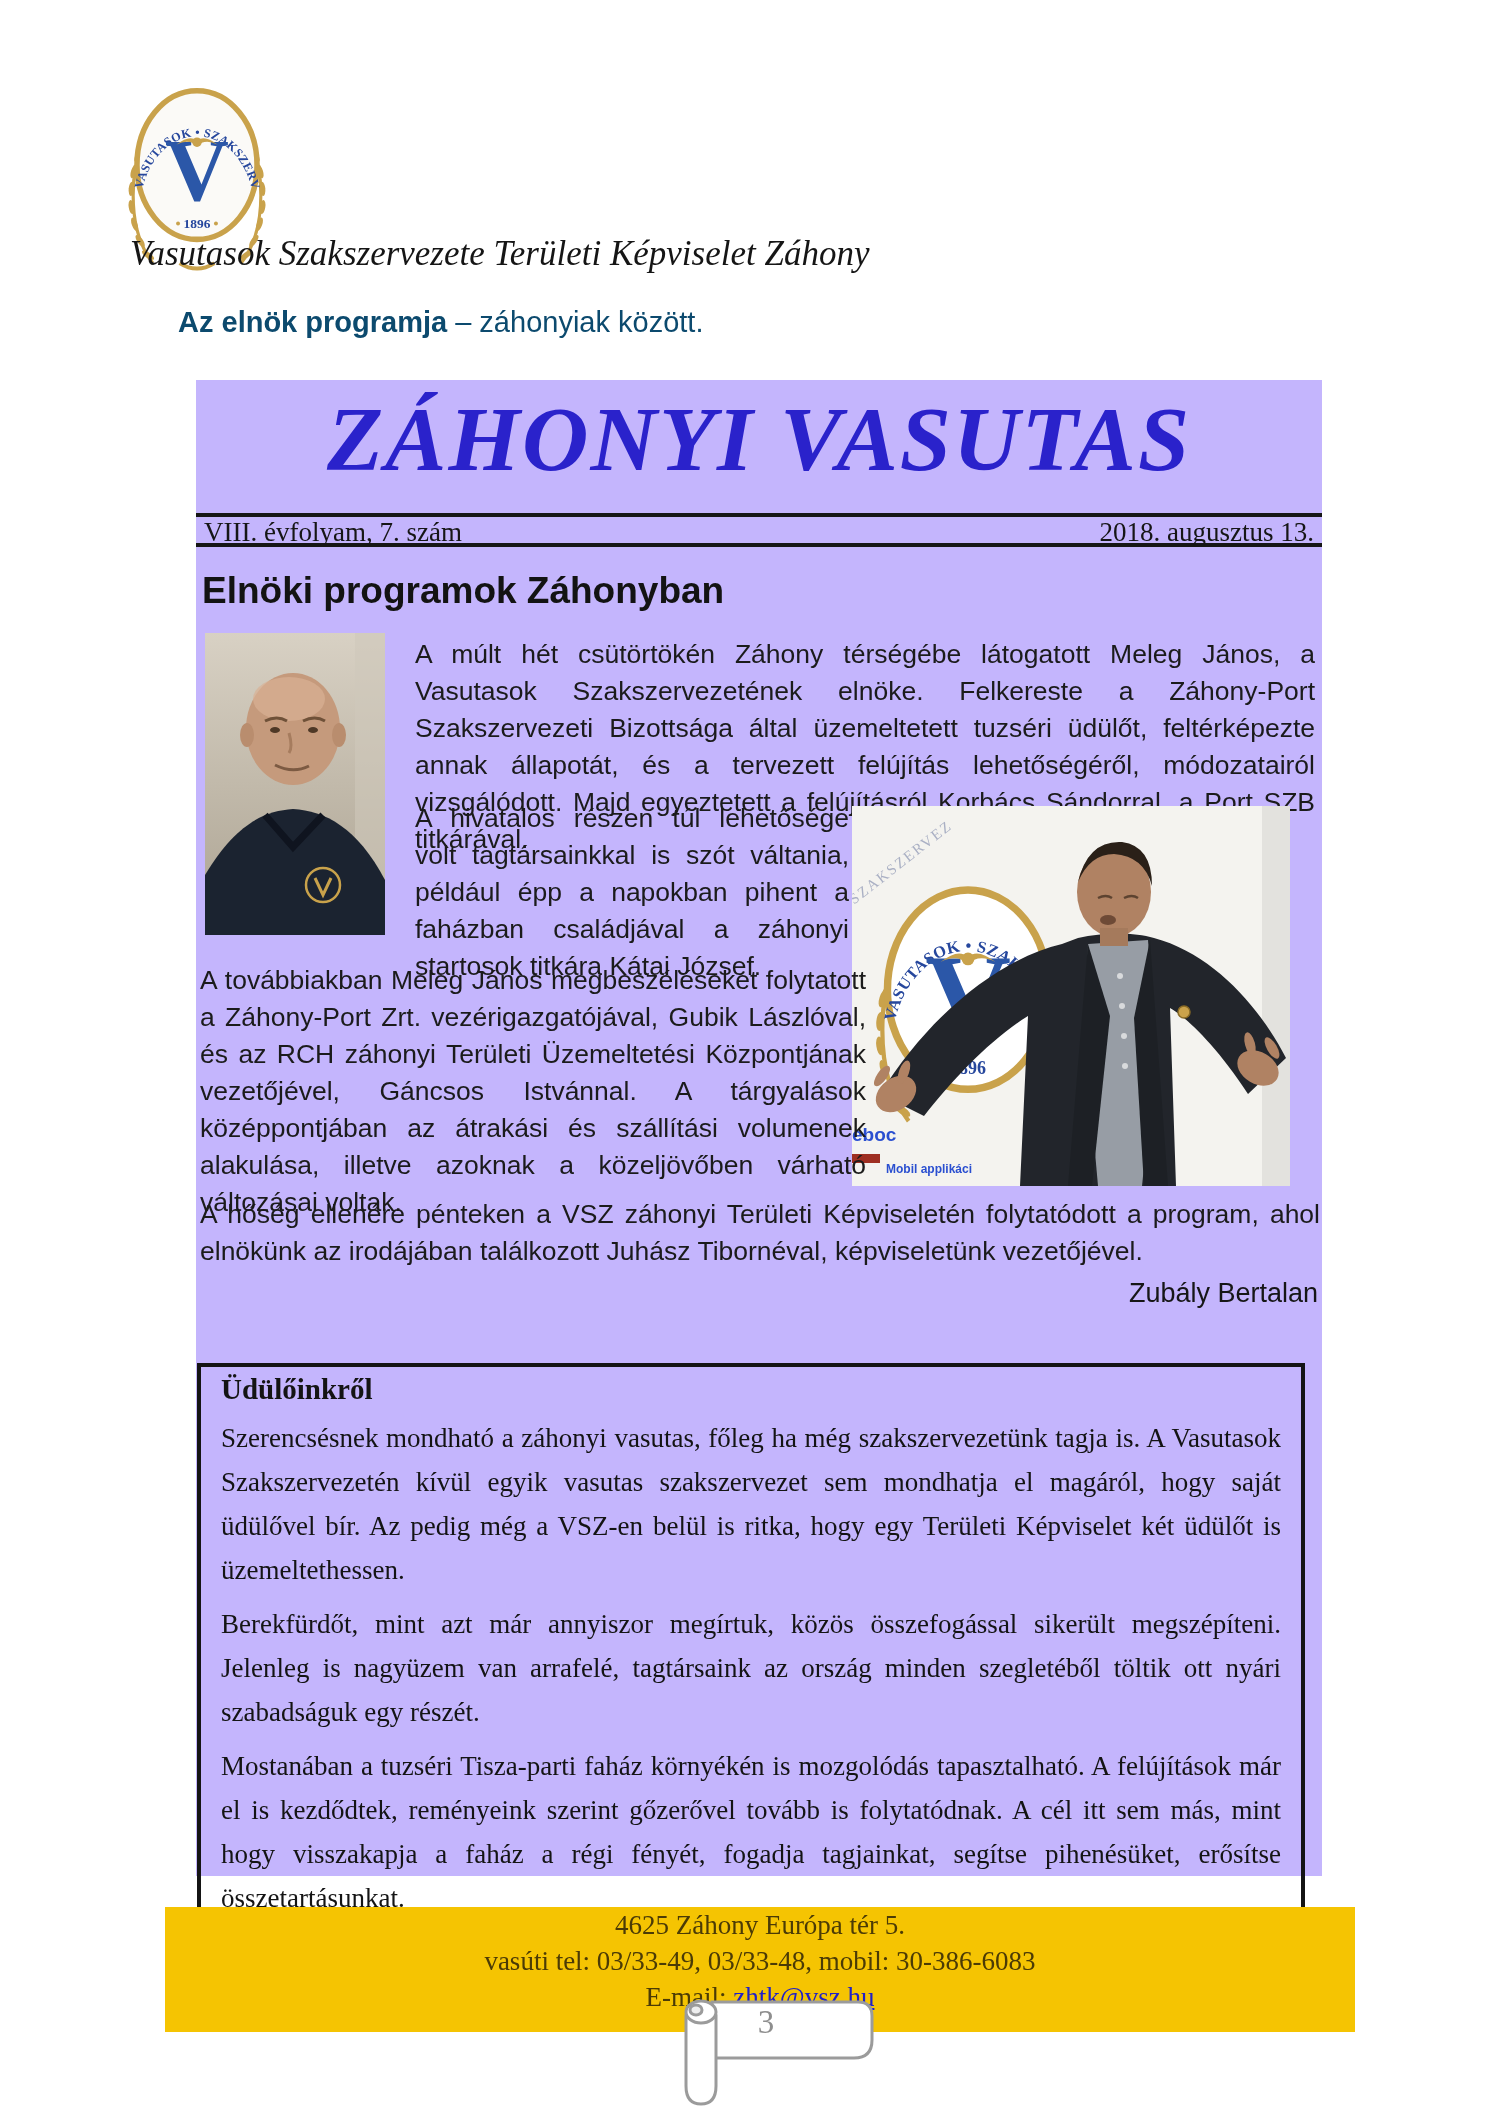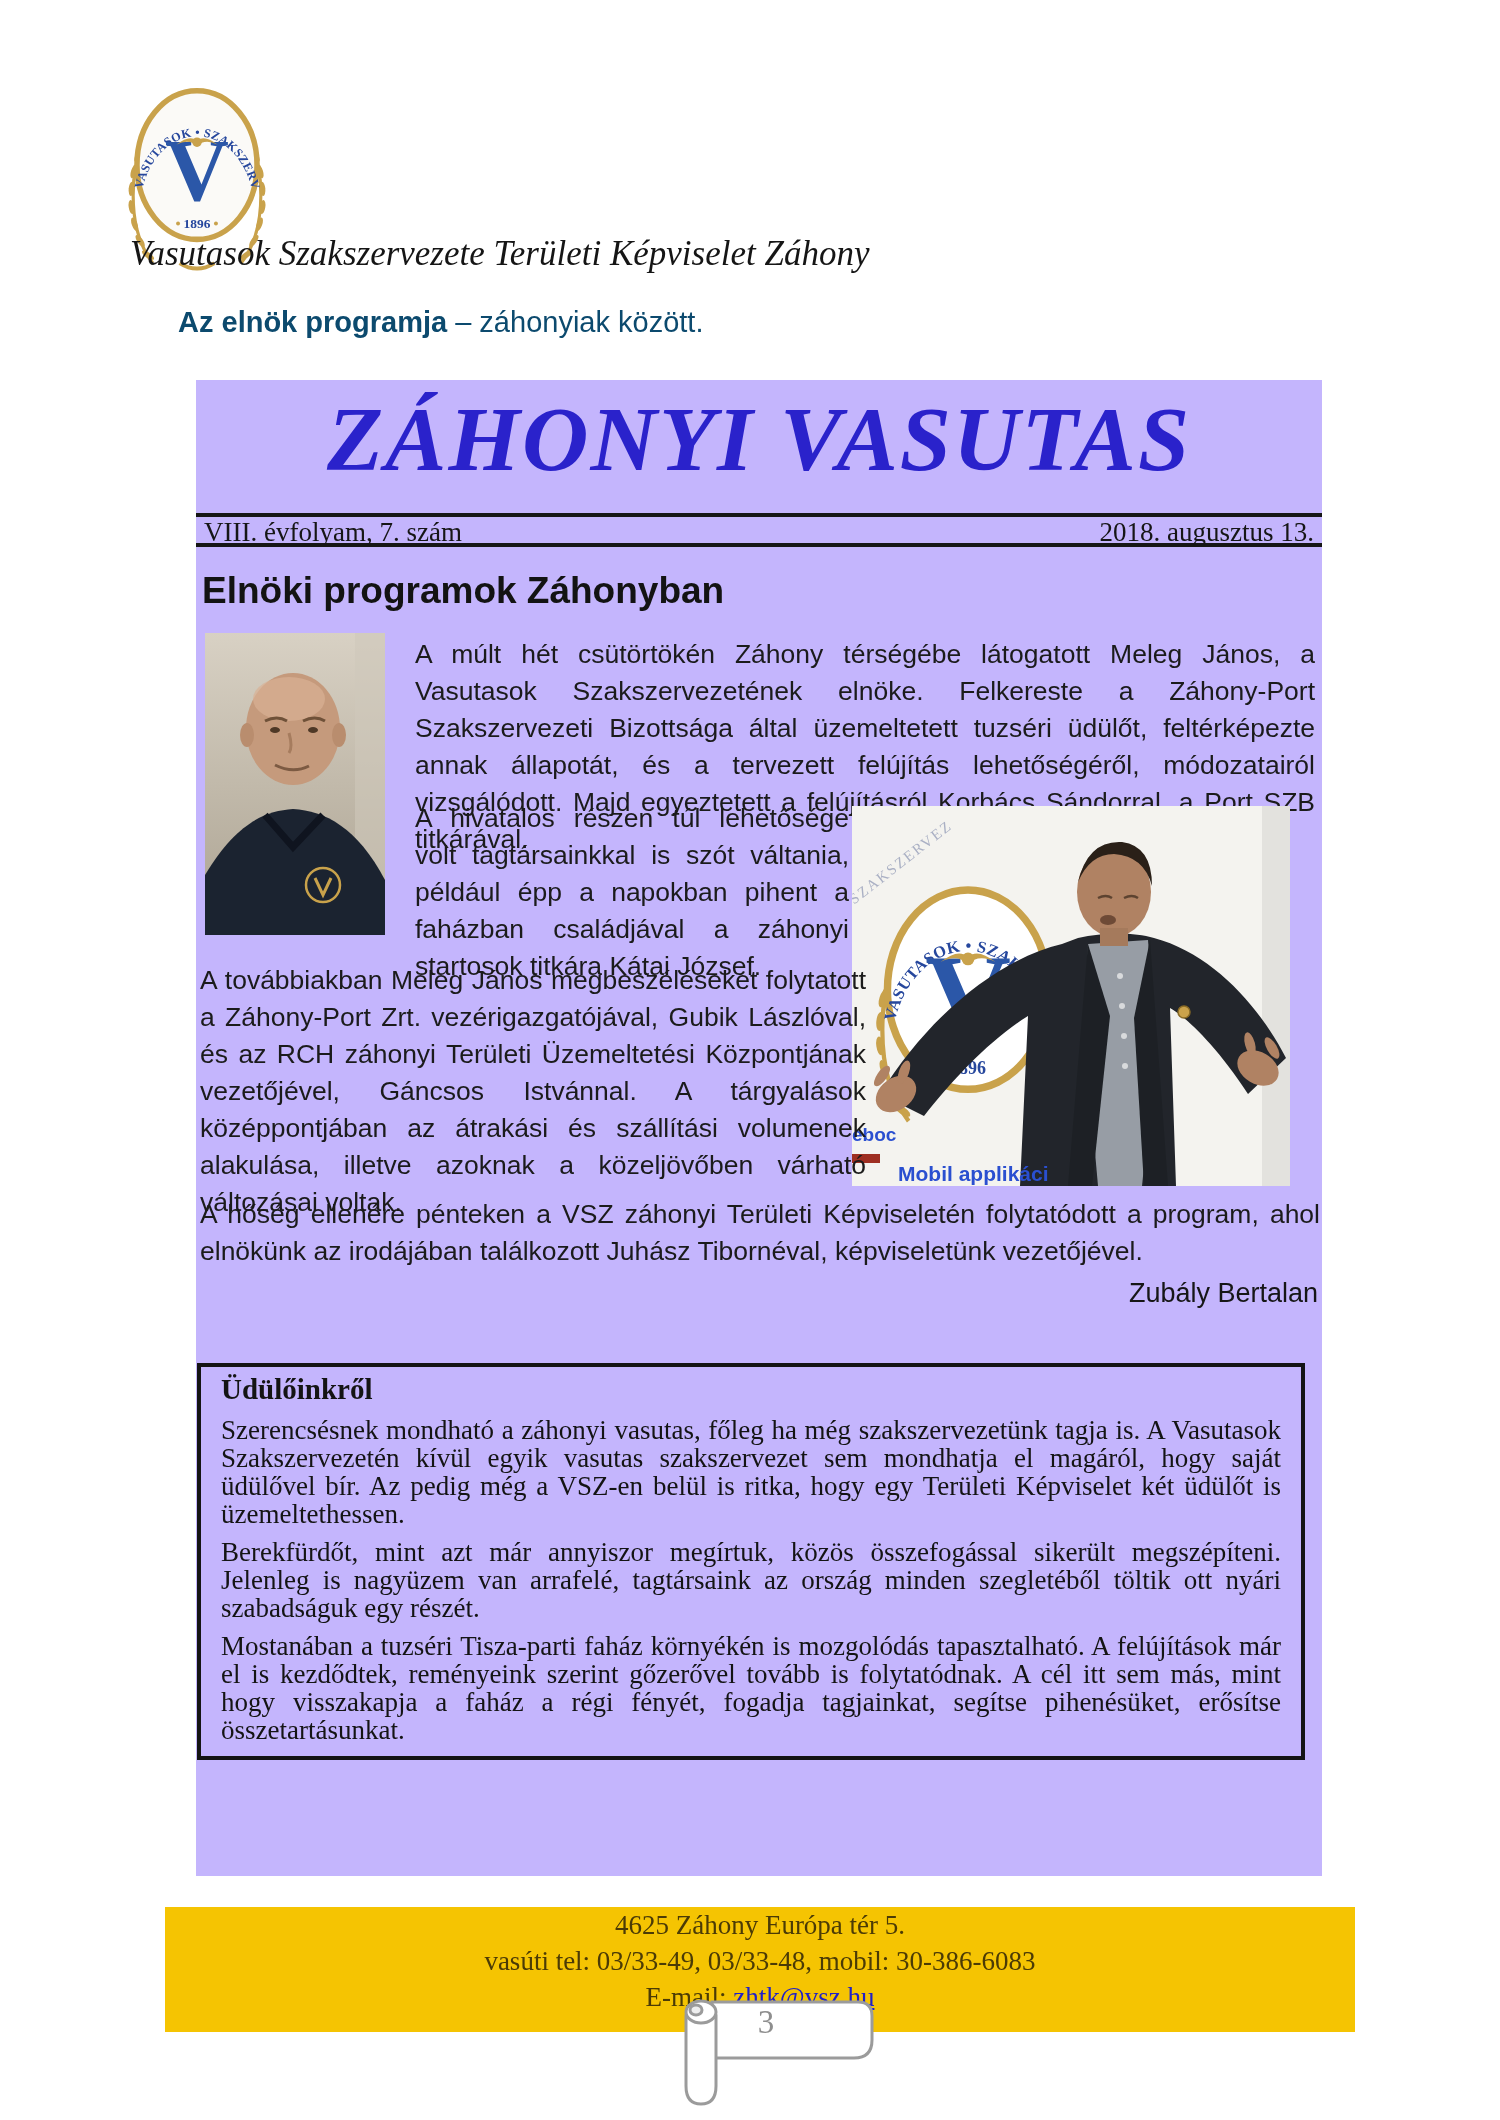--- a/index.html
+++ b/index.html
@@ -31,29 +31,29 @@
   .p3{position:absolute;left:4px;top:582px;width:666px;}
   .p4{position:absolute;left:4px;top:816px;width:1120px;}
   .sig1{position:absolute;right:4px;top:898px;font-size:27px;}
 
   .photo1{position:absolute;left:9px;top:253px;width:180px;height:302px;overflow:hidden;}
   .photo2{position:absolute;left:656px;top:426px;width:438px;height:380px;overflow:hidden;background:#f4f3ef;}
   .photo2 .wm{position:absolute;left:-14px;top:48px;transform:rotate(-38deg);
       color:#aab0c4;font-size:15px;letter-spacing:2px;font-family:"Liberation Serif",serif;}
   .photo2 .frag1{position:absolute;left:0;top:318px;color:#2a4fd0;font-weight:bold;font-size:19px;}
   .photo2 .redline{position:absolute;left:0;top:348px;width:28px;height:9px;background:#9e2f22;}
-  .photo2 .frag2{position:absolute;left:34px;top:356px;color:#2a4fd0;font-weight:bold;font-size:21px;margin-left:12px;}
+  .photo2 .frag2{position:absolute;left:34px;top:356px;color:#2a4fd0;font-weight:bold;font-size:12px;}
   .photo2 svg.emb{position:absolute;left:10px;top:48px;width:212px;}
   .photo2 svg.man{position:absolute;left:0;top:0;width:438px;height:380px;}
 
   
   .box{position:absolute;left:1px;top:983px;width:1108px;box-sizing:border-box;
        border:4px solid #141414;padding:6px 20px 12px;font-family:"Liberation Serif",serif;color:#141414;}
   .box h2{margin:0;font-size:29px;}
-  .box p{margin:10px 0 0;font-size:27px;line-height:28px;text-align:justify;}
+  .box p{margin:10px 0 0;font-size:27px;line-height:44px;text-align:justify;}
   .box .sig2{margin-top:6px;text-align:right;font-size:27px;}
 
   
   .footerbar{position:absolute;left:165px;top:1907px;width:1190px;height:125px;background:#f5c402;
       box-sizing:border-box;text-align:center;
       font-family:"Liberation Serif",serif;font-size:27px;line-height:36px;color:#4b3b06;z-index:1;}
   .footerbar a{color:#2020c8;text-decoration:underline;}
   .scroll{position:absolute;left:672px;top:1996px;width:210px;height:118px;z-index:2;}
   .scroll .num{position:absolute;left:72px;top:8px;width:44px;text-align:center;
       font-family:"Liberation Serif",serif;font-size:33px;color:#8e8e8e;}

